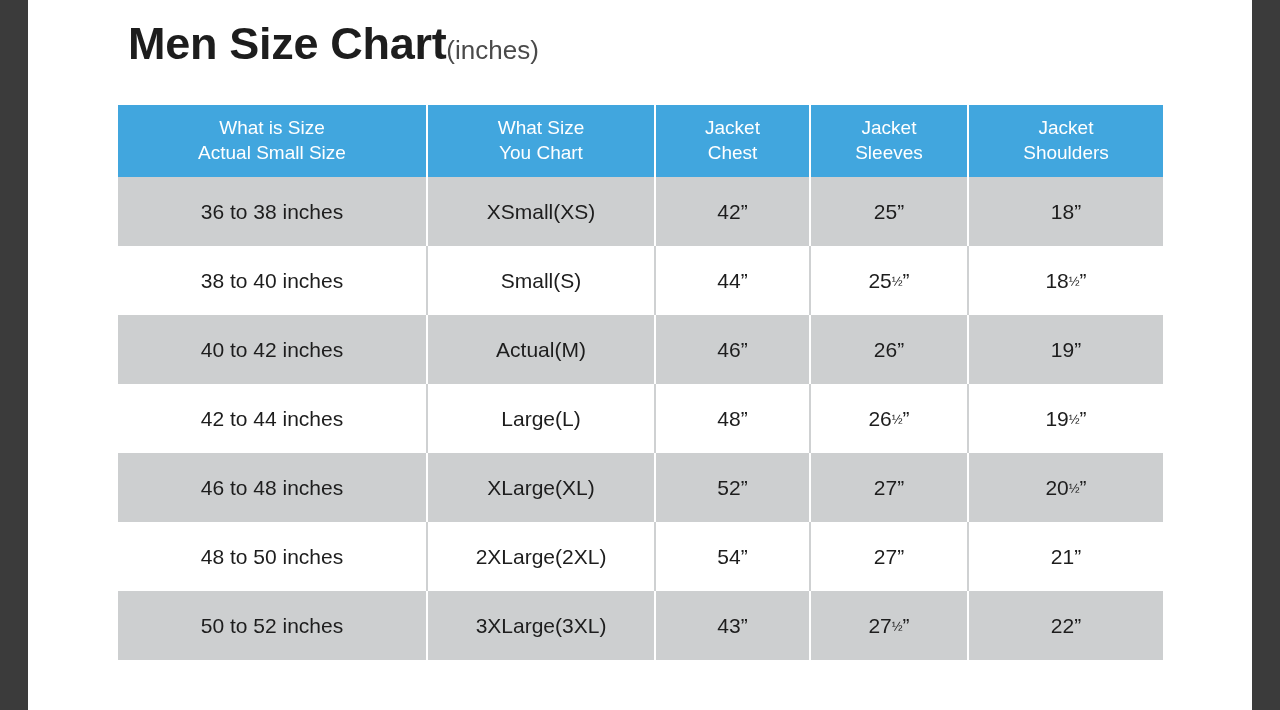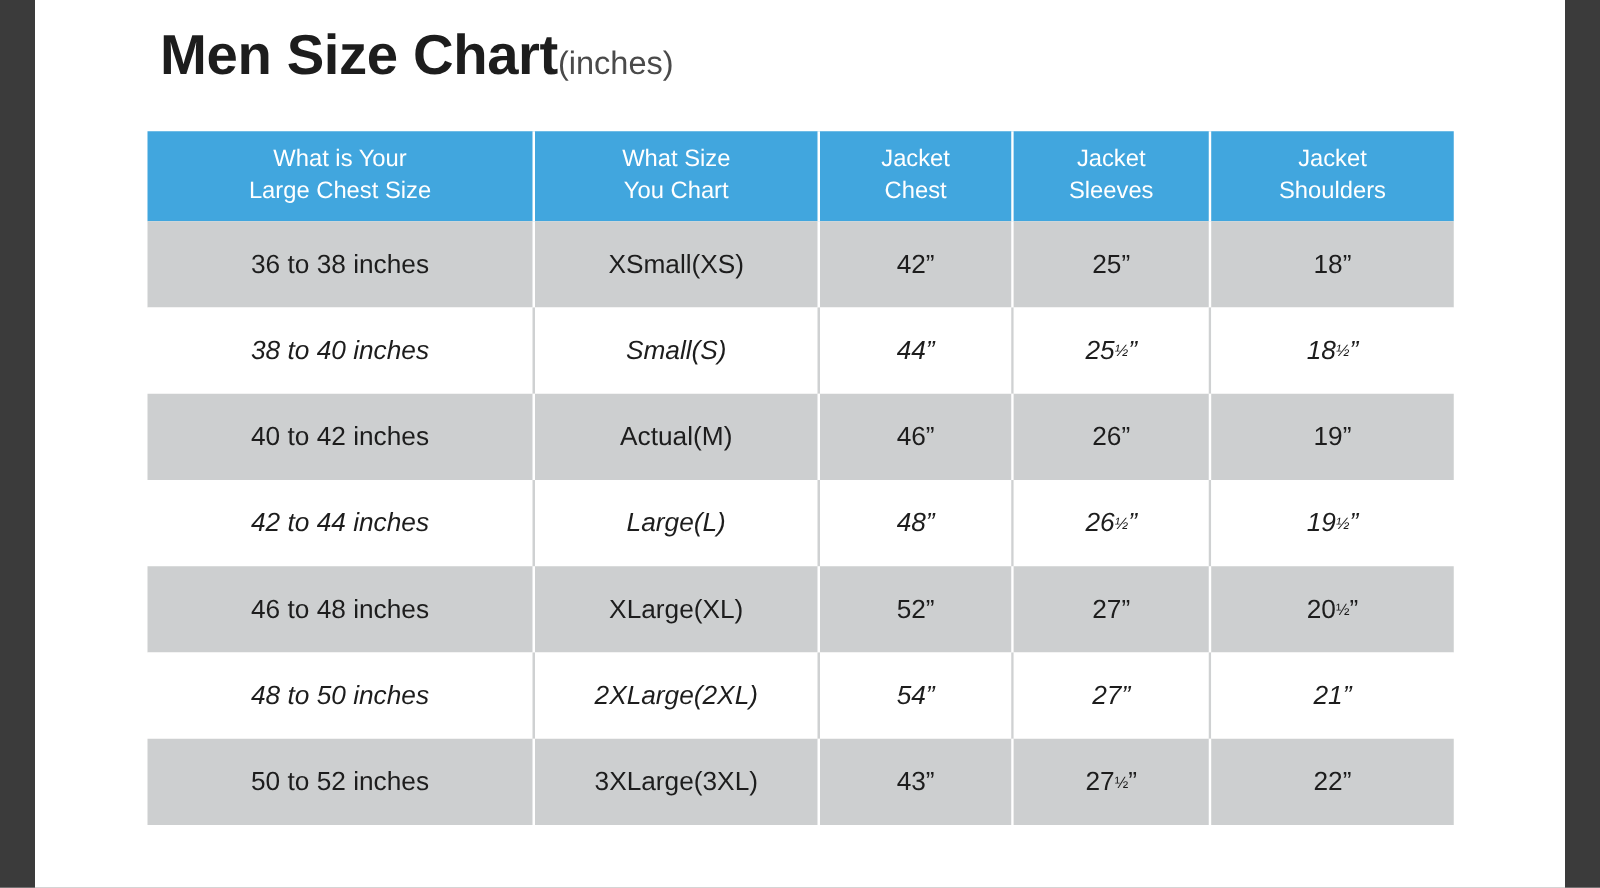--- a/index.html
+++ b/index.html
@@ -90,21 +90,21 @@
     font-size: 21px;
     color: #1d1d1d;
     height: 69px;
     text-align: center;
     vertical-align: middle;
     border-right: 2px solid #ffffff;
     padding: 0 8px;
   }
   table.chart td:last-child { border-right: none; }
   table.chart tbody tr.shade td { background: #cdcfd0; }
-  table.chart tbody tr.plain td { background: #ffffff; font-style: italic; }
+  table.chart tbody tr.plain td { background: #ffffff; }
   table.chart tbody tr.plain td { border-right: 2px solid #cfd1d2; }
   table.chart tbody tr.plain td:last-child { border-right: none; }
   .col-a { width: 310px; }
   .col-b { width: 228px; }
   .col-c { width: 155px; }
   .col-d { width: 158px; }
   .col-e { width: 194px; }
   .frac {
     font-size: 13px;
     vertical-align: 0.15em;
@@ -130,22 +130,22 @@
       <colgroup>
         <col class="col-a">
           <col class="col-b">
           <col class="col-c">
           <col class="col-d">
           <col class="col-e">
       </colgroup>
       <thead>
         <tr>
           <th>
-            <span>What is Your</span>
-            <span class="hdr-line2">Large Chest Size</span>
+            <span>What is Size</span>
+            <span class="hdr-line2">Actual Small Size</span>
           </th>
           <th>
             <span>What Size</span>
             <span class="hdr-line2">You Chart</span>
           </th>
           <th>
             <span>Jacket</span>
             <span class="hdr-line2">Chest</span>
           </th>
           <th>

